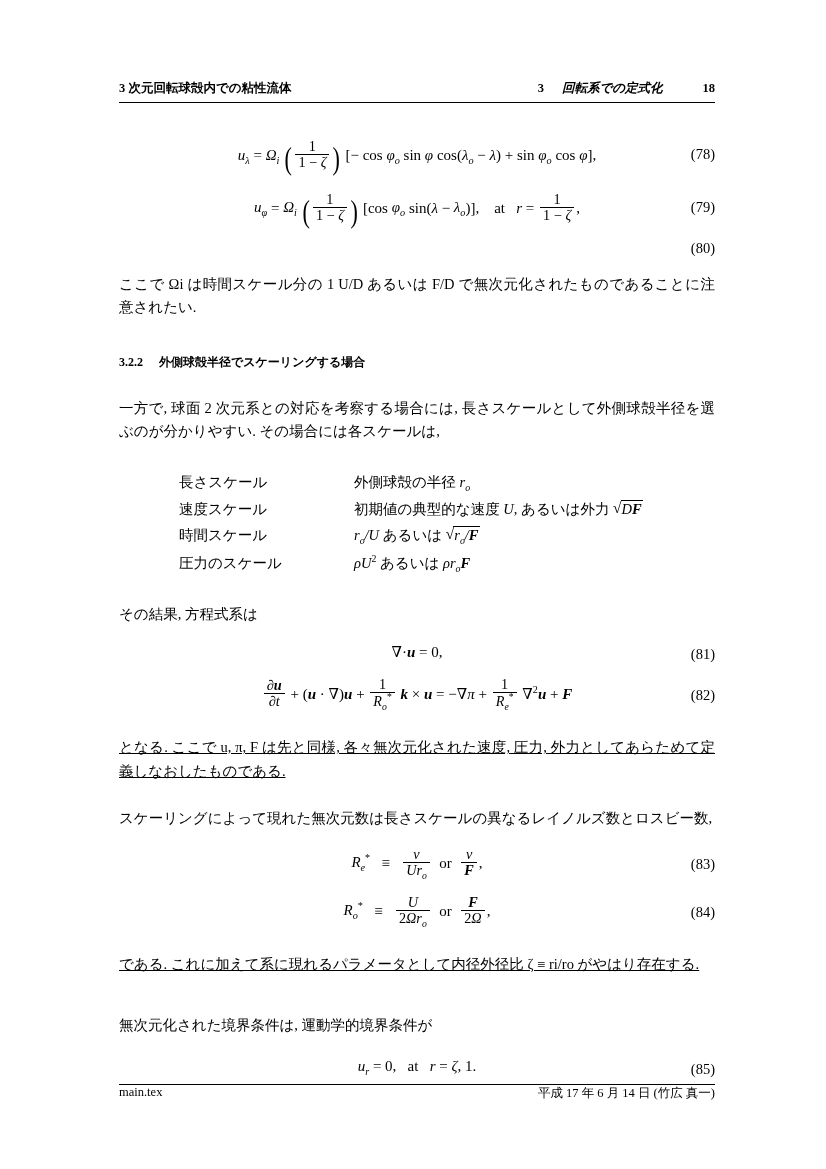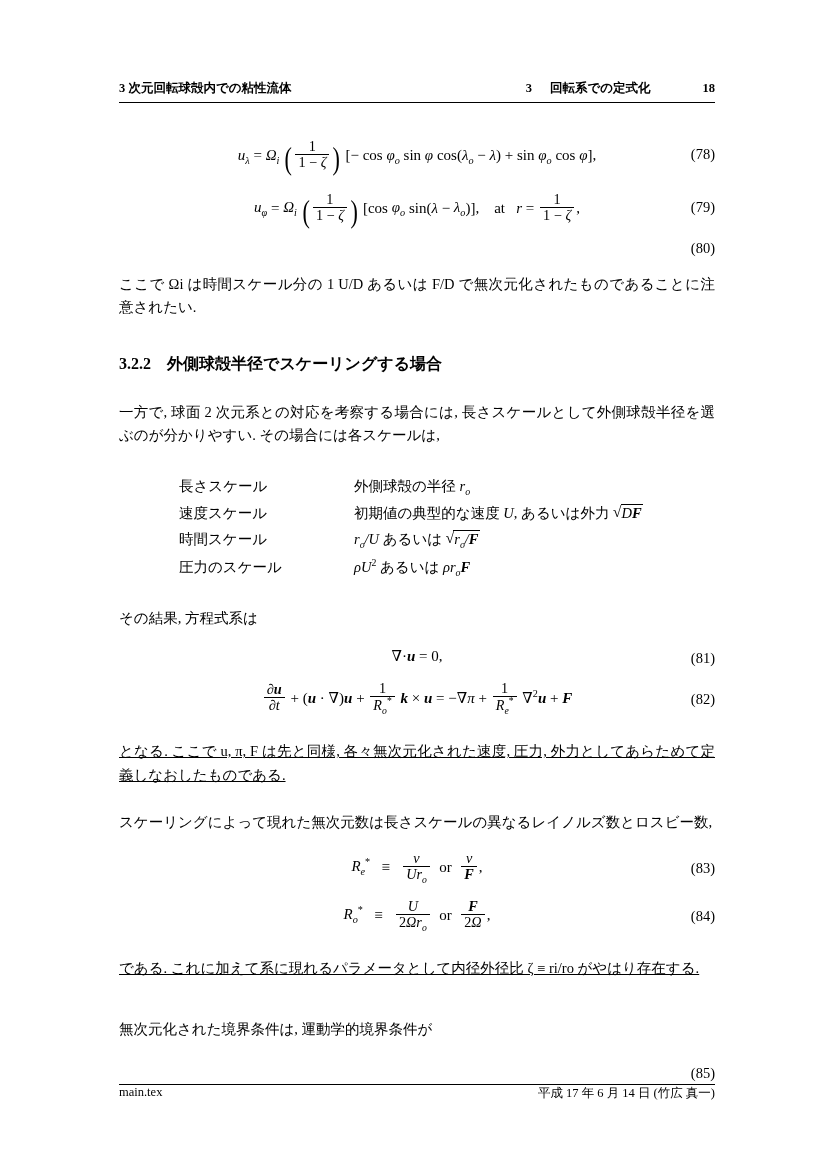--- a/index.html
+++ b/index.html
@@ -33,34 +33,34 @@
     display: flex;
     align-items: baseline;
     font-size: 12.5px;
     font-weight: bold;
     padding-bottom: 5px;
     border-bottom: 1px solid #000;
   }
   .runhead .left { flex: 0 0 auto; }
   .runhead .spacer { flex: 1 1 auto; }
   .runhead .secnum { margin-right: 18px; }
-  .runhead .sectitle { margin-right: 52px; }
+  .runhead .sectitle { margin-right: 40px; font-style: italic; }
   .runhead .pageno { }
 
   
   .para {
     font-size: 14.5px;
     line-height: 1.62;
     text-align: justify;
     margin: 14px 0;
   }
   .tight { margin: 24px 0; text-decoration: underline; }
 
   h3.subsec {
-    font-size: 16px;
+    font-size: 12px;
     font-weight: bold;
     margin: 34px 0 26px 0;
   }
   h3.subsec .num { margin-right: 16px; }
 
   
   .eqrow {
     position: relative;
     display: block;
     margin: 12px 0;
@@ -267,20 +267,23 @@
         <span class="frac"><span class="n"><span class="bfup" style="font-style:italic;">F</span></span><span class="d"><span class="up">2</span><span class="math">Ω</span></span></span><span class="up">,</span>
       </div>
       <div class="eqtag">(84)</div>
     </div>
 
     <p class="para tight">である. これに加えて系に現れるパラメータとして内径外径比 ζ ≡ ri/ro がやはり存在する.</p>
 
     <p class="para" style="margin-top:38px;">無次元化された境界条件は, 運動学的境界条件が</p>
 
     <div class="eqrow" style="margin-top:20px;">
+      <div class="eqbody">
+        <span class="math">u<sub>r</sub></span> <span class="up">= 0,</span>&nbsp;&nbsp;&nbsp;<span class="up">at</span>&nbsp;&nbsp;&nbsp;<span class="math">r</span> <span class="up">=</span> <span class="math">ζ,</span> <span class="up">1.</span>
+      </div>
       <div class="eqtag">(85)</div>
     </div>
 
   </div>
 
   <div class="footer">
     <span class="fleft">main.tex</span>
     <span class="fright">平成 17 年 6 月 14 日 (竹広 真一)</span>
   </div>
 

